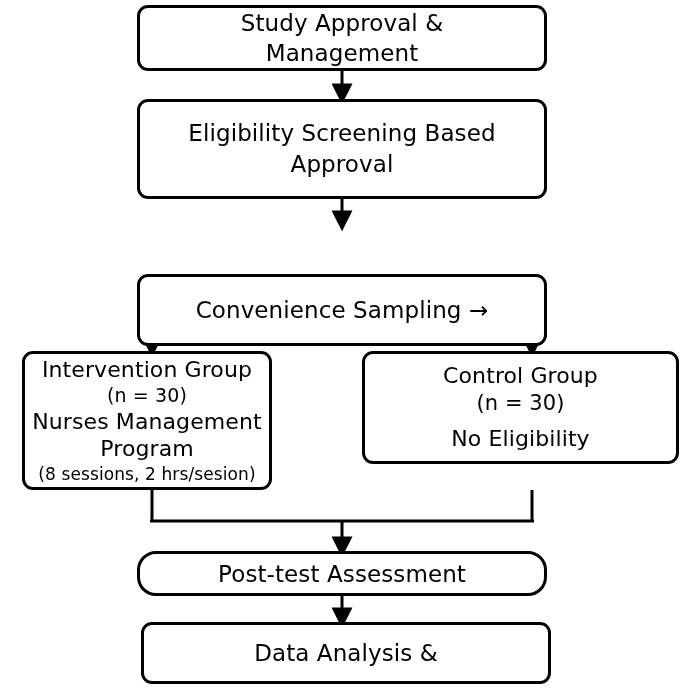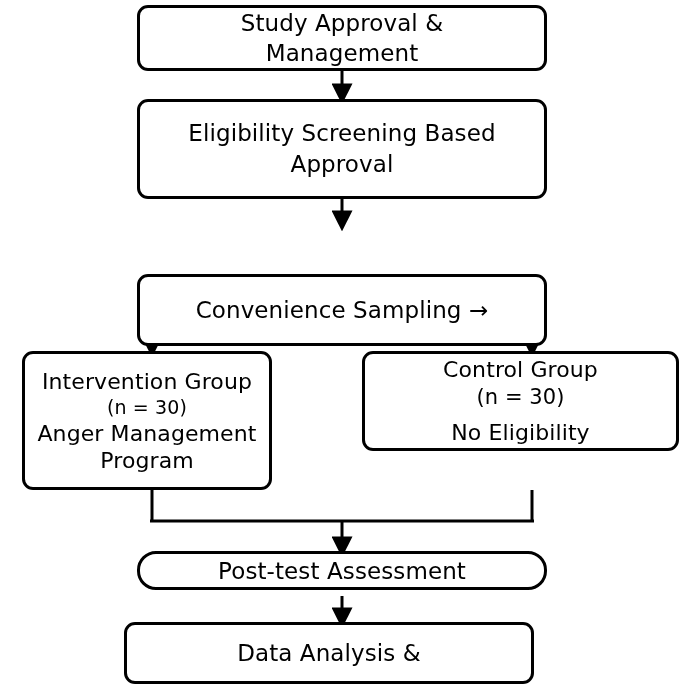--- a/index.html
+++ b/index.html
@@ -48,23 +48,23 @@
     display: block;
     width: 100%;
     white-space: nowrap;
   }
 
   
   #node-approval   { left:137px; top:5px;   width:410px; height:66px;  font-size:23px; line-height:30px; }
   #node-eligibility{ left:137px; top:99px;  width:410px; height:100px; font-size:23px; line-height:31px; }
   #node-sampling   { left:137px; top:226px; width:410px; height:72px;  font-size:23px; line-height:31px;margin-top:48px; }
   #node-intervention { left:22px;  top:351px; width:250px; height:139px; font-size:22px; line-height:27px; }
-  #node-control    { left:362px; top:351px; width:317px; height:100px; font-size:22px; line-height:28px; }
-  #node-posttest   { left:137px; top:551px; width:410px; height:39px;  font-size:23px; line-height:30px;border-radius:19px; }
-  #node-analysis   { left:124px; top:622px; width:410px; height:62px;  font-size:23px; line-height:30px; }
+  #node-control    { left:362px; top:351px; width:317px; height:113px; font-size:22px; line-height:28px; }
+  #node-posttest   { left:137px; top:551px; width:410px; height:45px;  font-size:23px; line-height:30px;border-radius:19px; }
+  #node-analysis   { left:141px; top:622px; width:410px; height:62px;  font-size:23px; line-height:30px; }
 
   
   #node-intervention .line.sub { font-size:19px; line-height:25px; }
   #node-intervention .line.small { font-size:17px; line-height:24px; }
   #node-control .line.sub { font-size:21px; line-height:27px; }
   #node-control .line.spacer { height:8px; }
 </style>
 </head>
 <body>
 
@@ -104,22 +104,23 @@
     <span class="line">Approval</span>
   </div>
 
   <div class="node" id="node-sampling">
     <span class="line">Convenience Sampling →</span>
   </div>
 
   <div class="node" id="node-intervention">
     <span class="line">Intervention Group</span>
     <span class="line sub">(n = 30)</span>
-    <span class="line">Anger Management</span>
+    <span class="line">Nurses Management</span>
     <span class="line">Program</span>
+    <span class="line small">(8 sessions, 2 hrs/sesion)</span>
   </div>
 
   <div class="node" id="node-control">
     <span class="line">Control Group</span>
     <span class="line sub">(n = 30)</span>
     <span class="line spacer"></span>
     <span class="line">No Eligibility</span>
   </div>
 
   <div class="node" id="node-posttest">

